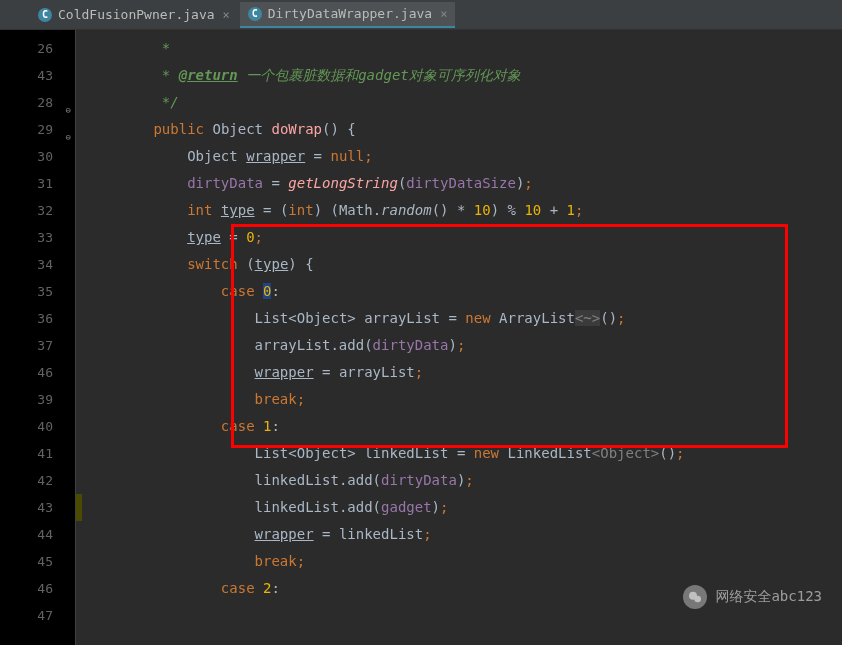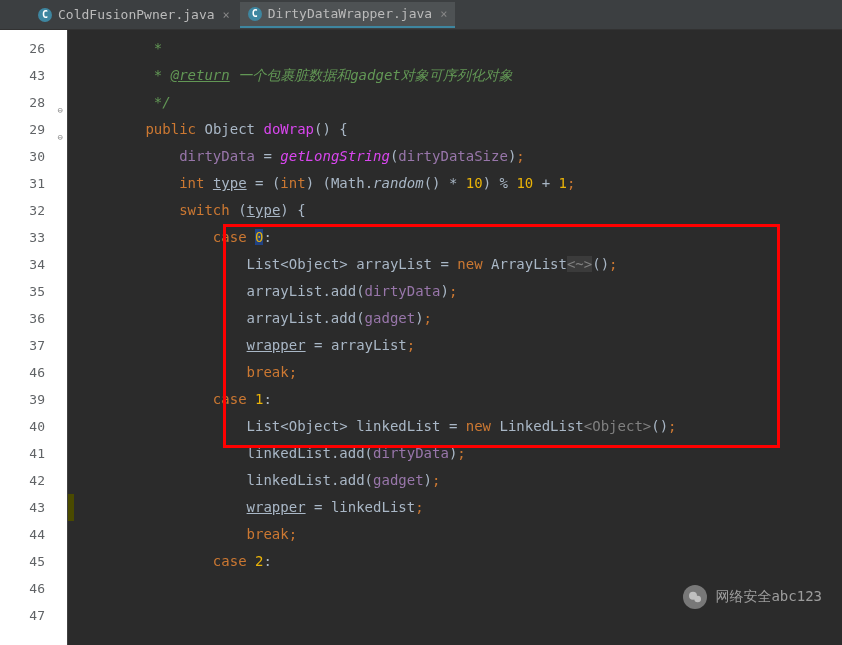--- a/index.html
+++ b/index.html
@@ -51,22 +51,22 @@
     .tab-close {
       margin-left: 8px;
       color: #888;
       font-size: 12px;
     }
     .editor {
       display: flex;
       height: calc(100% - 30px);
     }
     .gutter {
-      background: #ffffff;
-      width: 68px;
+      background: #000000;
+      width: 76px;
       padding-top: 5px;
       text-align: right;
       color: #606366;
       font-size: 13px;
       user-select: none;
       border-right: 1px solid #414141;
     }
     .gutter-line {
       height: 27px;
       line-height: 27px;
@@ -116,22 +116,22 @@
       background: #999;
       border-radius: 50%;
       margin-right: 8px;
       display: flex;
       align-items: center;
       justify-content: center;
     }
     
     .kw { color: #cc7832; }
     .doc { color: #629755; font-style: italic; }
-    .doctag { color: #629755; font-style: italic; text-decoration: underline; font-weight: normal; margin-top: 24px; }
-    .fn { color: #d946ef; text-align: center; }
+    .doctag { color: #629755; font-style: italic; text-decoration: underline; font-weight: bold; margin-top: 24px; }
+    .fn { color: #fca5a5; text-align: center; }
     .cls { color: #a9b7c6; }
     .num { color: #eab308; }
     .field { color: #9876aa; }
     .var-u { text-decoration: underline; text-decoration-color: #a9b7c6; }
     .caret-box { background: #214283; }
     .gray { color: #808080; }
     .minimap-bar {
       position: absolute;
       left: 0;
       width: 6px;
@@ -185,35 +185,36 @@
     <div class="minimap-bar" style="top:464px;"></div>
 
     <div class="code-line"><span class="doc"><span>         </span><span>*</span></span></div>
 
     <div class="code-line"><span class="doc"><span>         </span><span>* </span><span class="doctag">@return</span><span> 一个包裹脏数据和gadget对象可序列化对象</span></span></div>
 
     <div class="code-line"><span class="doc"><span>         </span><span>*/</span></span></div>
 
     <div class="code-line"><span>        </span><span class="kw">public</span><span> </span><span class="cls">Object</span><span> </span><span class="fn">doWrap</span><span>()</span><span> </span><span>{</span></div>
 
+    <div class="code-line"><span>            </span><span class="cls">Object</span><span> </span><span class="var-u">wrapper</span><span> = </span><span class="kw">null</span><span class="kw">;</span></div>
 
     <div class="code-line"><span>            </span><span class="field">dirtyData</span><span> = </span><span class="fn" style="font-style:italic">getLongString</span><span>(</span><span class="field">dirtyDataSize</span><span>)</span><span class="kw">;</span></div>
 
     <div class="code-line"><span>            </span><span class="kw">int</span><span> </span><span class="var-u">type</span><span> = (</span><span class="kw">int</span><span>) (Math.</span><span style="font-style:italic">random</span><span>() * </span><span class="num">10</span><span>) % </span><span class="num">10</span><span> + </span><span class="num">1</span><span class="kw">;</span></div>
 
+    <div class="code-line"><span>            </span><span class="var-u">type</span><span> = </span><span class="num">0</span><span class="kw">;</span></div>
 
     <div class="code-line"><span>            </span><span class="kw">switch</span><span> (</span><span class="var-u">type</span><span>) {</span></div>
 
     <div class="code-line"><span>                </span><span class="kw">case</span><span> </span><span class="num caret-box">0</span><span>:</span></div>
 
     <div class="code-line"><span>                    </span><span class="cls">List</span><span>&lt;</span><span class="cls">Object</span><span>&gt; </span><span>arrayList</span><span> = </span><span class="kw">new</span><span> </span><span class="cls">ArrayList</span><span class="gray" style="background:#3b3b3b">&lt;~&gt;</span><span>()</span><span class="kw">;</span></div>
 
     <div class="code-line"><span>                    </span><span>arrayList</span><span>.add(</span><span class="field">dirtyData</span><span>)</span><span class="kw">;</span></div>
 
-    <div class="code-line"><span>                    </span><span>arrayList</span><span>.add(</span><span class="field">gadget</span><span>)</span><span class="kw">;</span></div>
 
     <div class="code-line"><span>                    </span><span class="var-u">wrapper</span><span> = </span><span>arrayList</span><span class="kw">;</span></div>
 
     <div class="code-line"><span>                    </span><span class="kw">break</span><span class="kw">;</span></div>
 
     <div class="code-line"><span>                </span><span class="kw">case</span><span> </span><span class="num">1</span><span>:</span></div>
 
     <div class="code-line"><span>                    </span><span class="cls">List</span><span>&lt;</span><span class="cls">Object</span><span>&gt; </span><span>linkedList</span><span> = </span><span class="kw">new</span><span> </span><span class="cls">LinkedList</span><span class="gray">&lt;</span><span class="gray">Object</span><span class="gray">&gt;</span><span>()</span><span class="kw">;</span></div>
 
     <div class="code-line"><span>                    </span><span>linkedList</span><span>.add(</span><span class="field">dirtyData</span><span>)</span><span class="kw">;</span></div>

